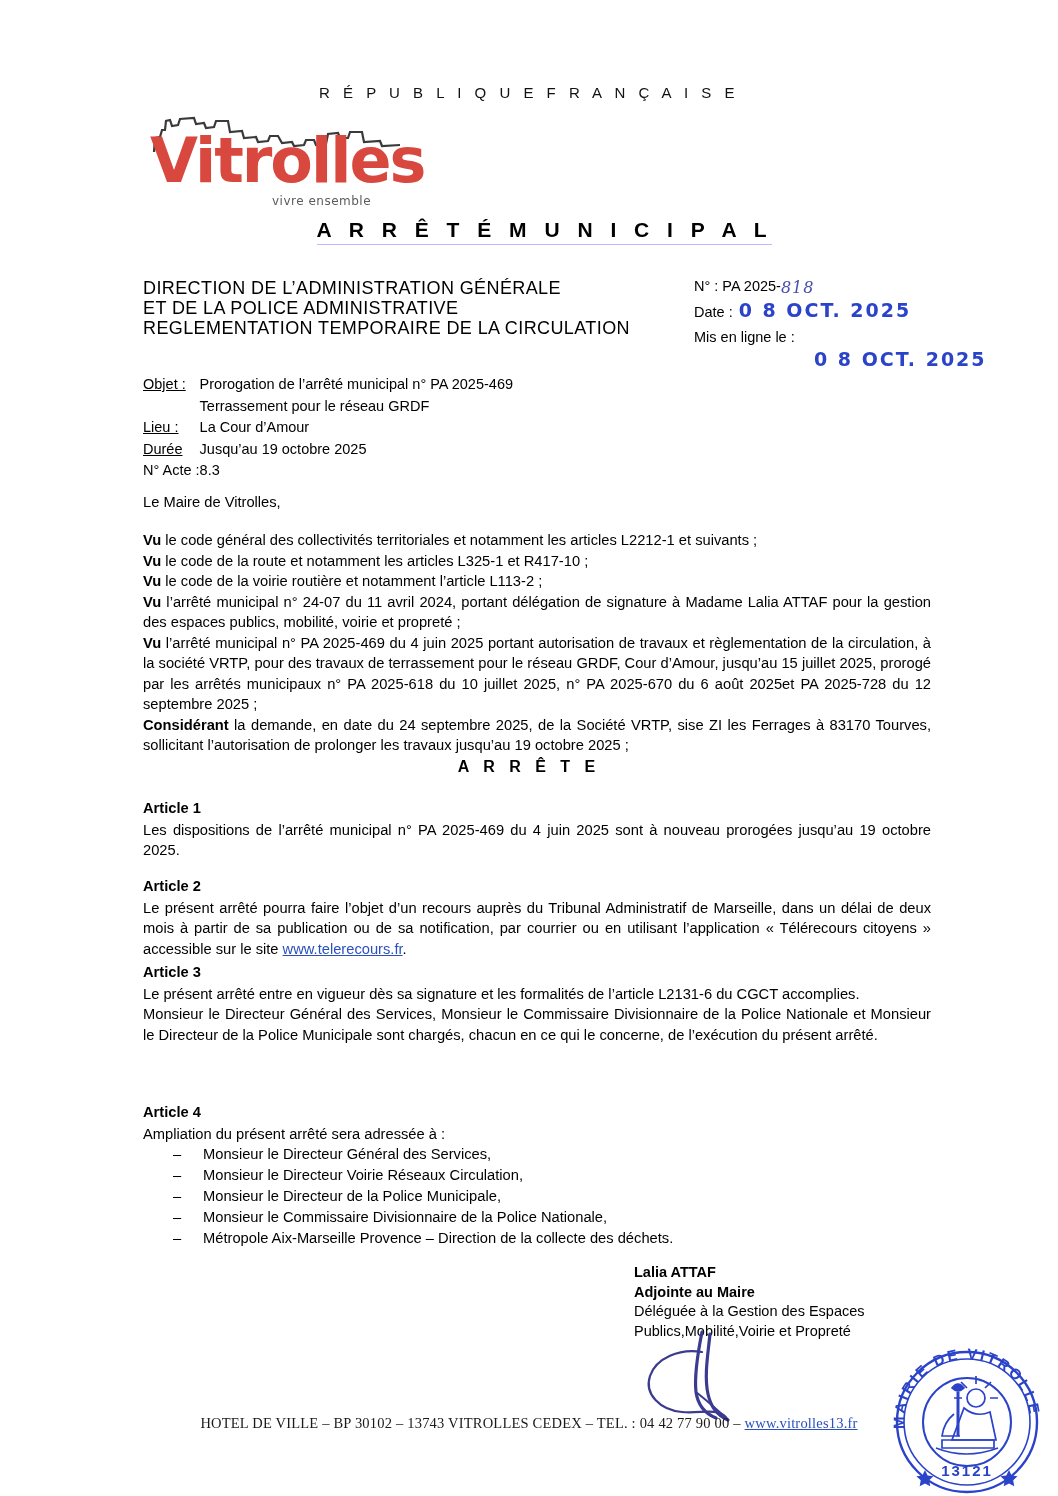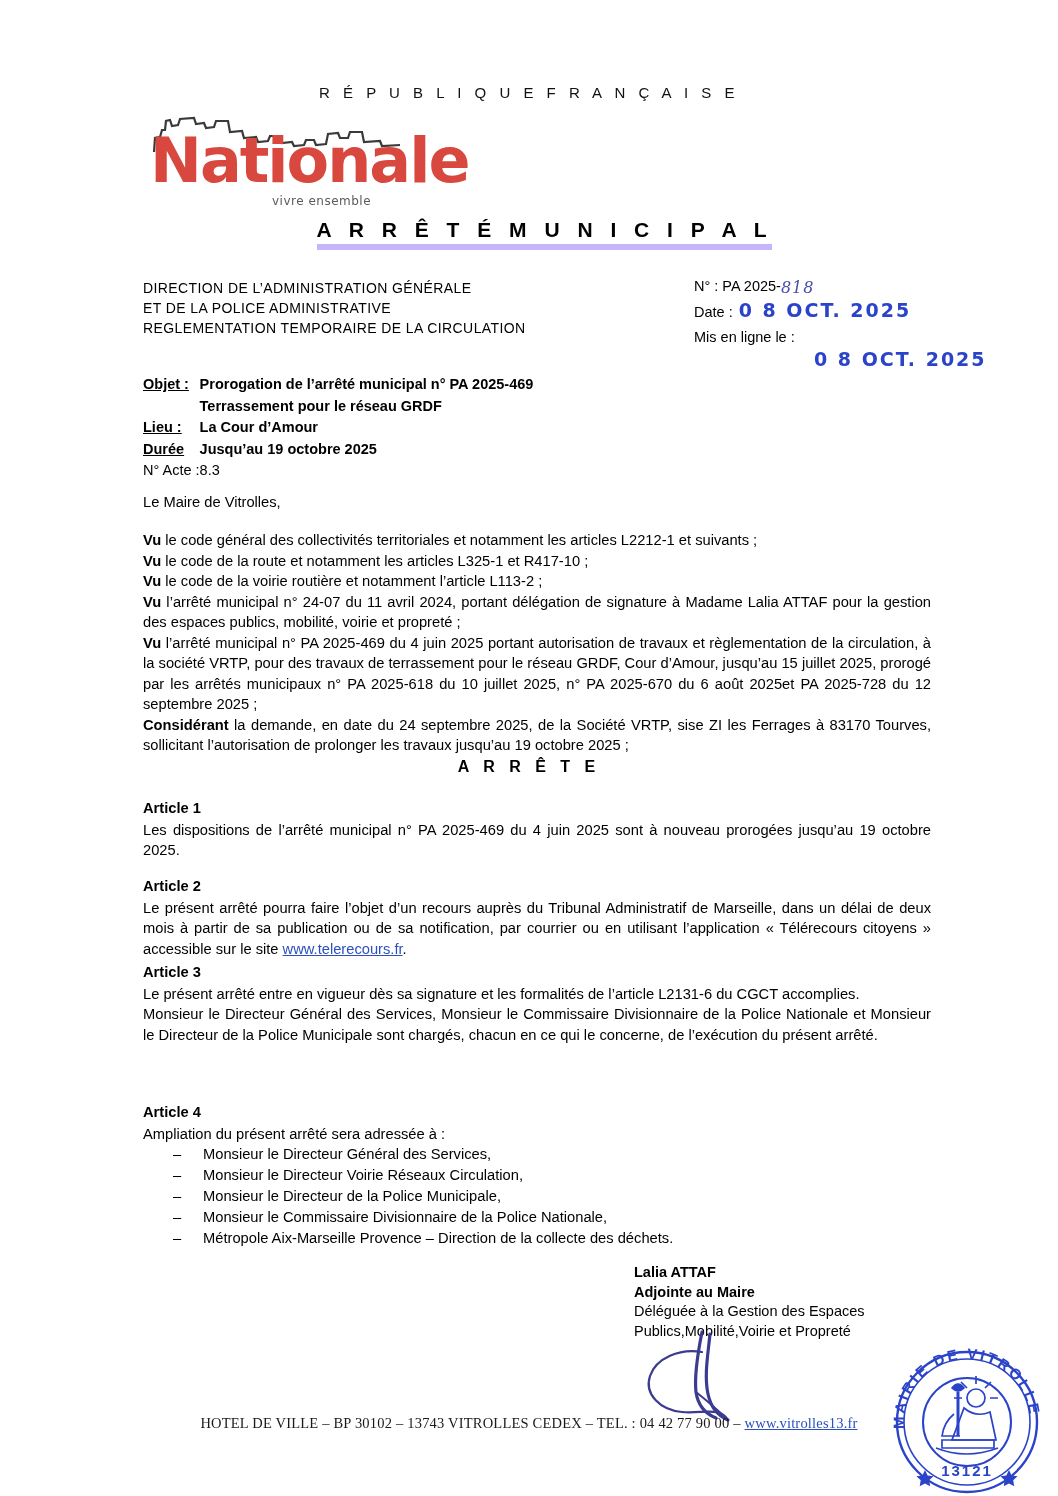--- a/index.html
+++ b/index.html
@@ -71,31 +71,31 @@
     position: absolute;
     top: 218px;
     left: 0;
     width: 1058px;
     text-align: center;
     font-size: 21px;
     font-weight: 700;
     letter-spacing: 6px;
   }
   .doc-title span.inner {
-    border-bottom: 6px solid #c4b5fd;
+    border-bottom: 1px solid #c4b5fd;
     padding-bottom: 3px;
     margin-left: 31px;
   }
 
   
   .direction {
     position: absolute;
     top: 278px;
     left: 143px;
-    font-size: 14px;
+    font-size: 18px;
     line-height: 20px;
     letter-spacing: 0.4px;
   }
 
   .refbox {
     position: absolute;
     top: 276px;
     left: 694px;
     font-size: 14.5px;
     line-height: 20px;
@@ -125,26 +125,26 @@
   .objet {
     position: absolute;
     top: 374px;
     left: 143px;
     font-size: 14.5px;
     line-height: 21.5px;
   }
   .objet table { border-collapse: collapse; }
   .objet td { vertical-align: top; padding: 0; }
   .objet .lab {
-    font-weight: 700;
+    font-weight: 400;
     padding-right: 4px;
     white-space: nowrap;
   }
   .objet .lab u { text-decoration: underline; }
-  .objet .val { font-weight: 700; }
+  .objet .val { font-weight: 400; }
   .objet .val-plain { font-weight: 400; }
 
   
   .body-text {
     position: absolute;
     left: 143px;
     width: 788px;
     font-size: 14.7px;
     line-height: 20.5px;
     text-align: justify;
@@ -253,21 +253,21 @@
 <body>
 
 <div class="page">
 
   <div class="rep-francaise">R É P U B L I Q U E    F R A N Ç A I S E</div>
 
   <div class="logo-block">
     <svg class="skyline" viewBox="0 0 250 42">
       <path d="M2 40 L3 26 L8 25 L10 18 L13 18 L14 9 L18 8 L20 14 L26 13 L28 7 L42 6 L44 12 L52 11 L54 16 L62 15 L64 9 L76 9 L78 20 L90 19 L92 26 L104 25 L106 30 L116 29 L118 24 L126 24 L130 31 L140 30 L142 34 L152 33 L154 28 L162 28 L164 33 L174 32 L176 22 L186 21 L188 26 L196 26 L198 20 L210 20 L212 30 L228 29 L230 34 L248 33" fill="none" stroke="#3a3a3a" stroke-width="2.2"></path>
     </svg>
-    <div class="logo-word">Nationale</div>
+    <div class="logo-word">Vitrolles</div>
     <div class="logo-tag">vivre ensemble</div>
   </div>
 
   <div class="doc-title">
     <span class="inner">A R R Ê T É   M U N I C I P A L</span>
   </div>
 
   <div class="direction">
     <div>DIRECTION DE L’ADMINISTRATION GÉNÉRALE</div>
     <div>ET DE LA POLICE ADMINISTRATIVE</div>

